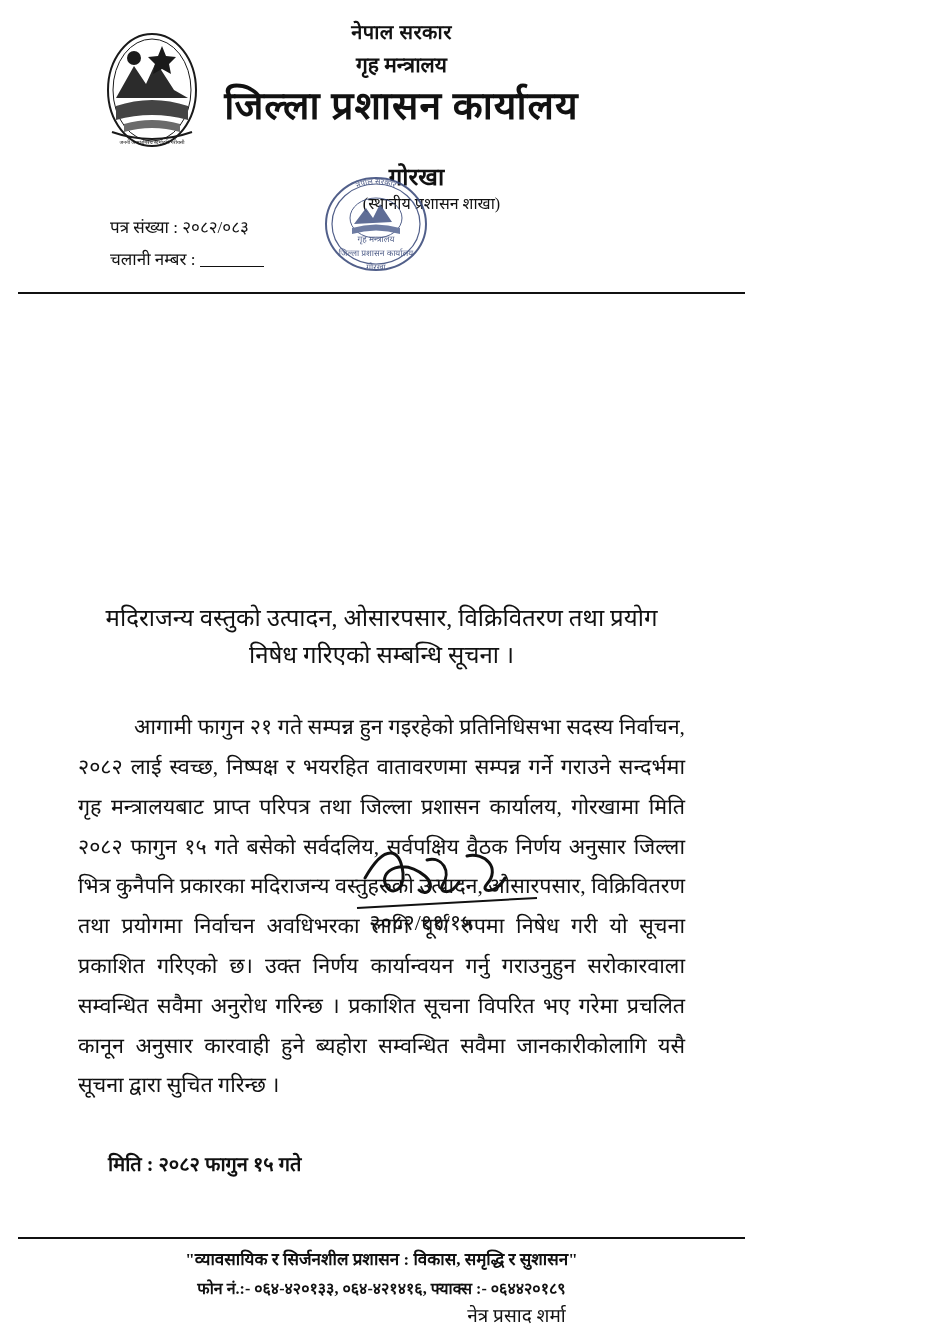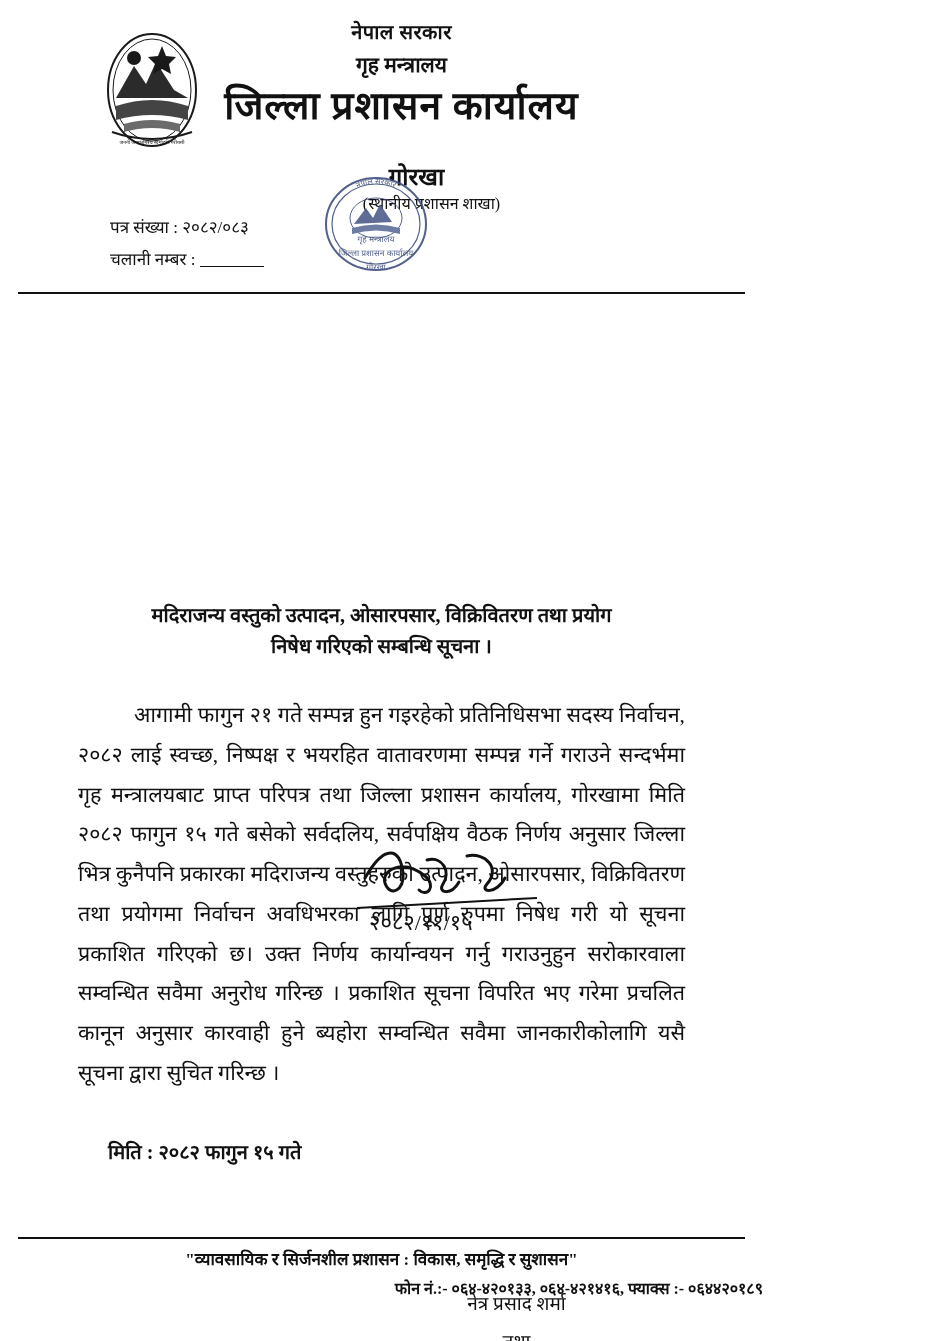--- a/index.html
+++ b/index.html
@@ -101,22 +101,22 @@
     left: 18px;
     right: 18px;
     border-top: 2.5px solid #111;
   }
   .hrule.top { top: 292px; }
 
   
   .subject {
     margin-top: 314px;
     text-align: center;
-    font-size: 20px;
-    font-weight: 700;
+    font-size: 24px;
+    font-weight: 400;
     line-height: 1.55;
     padding: 0 96px;
   }
   .subject .l2 { display: block; }
 
   
   .body-text {
     margin: 34px 78px 0 78px;
     font-size: 21.5px;
     line-height: 1.85;
@@ -169,21 +169,20 @@
     margin-bottom: 7px;
   }
   .footer-contact .sep { display: inline-block; width: 10px; }
   .footer-email-link {
     text-decoration: underline;
     color: #111;
   }
   .footer-phone {
     font-size: 16px;
     font-weight: 700;
-    text-align: right;
   }
 </style>
 </head>
 <body>
 
 <div class="page">
 
   <div class="header">
 
     <div class="emblem">

